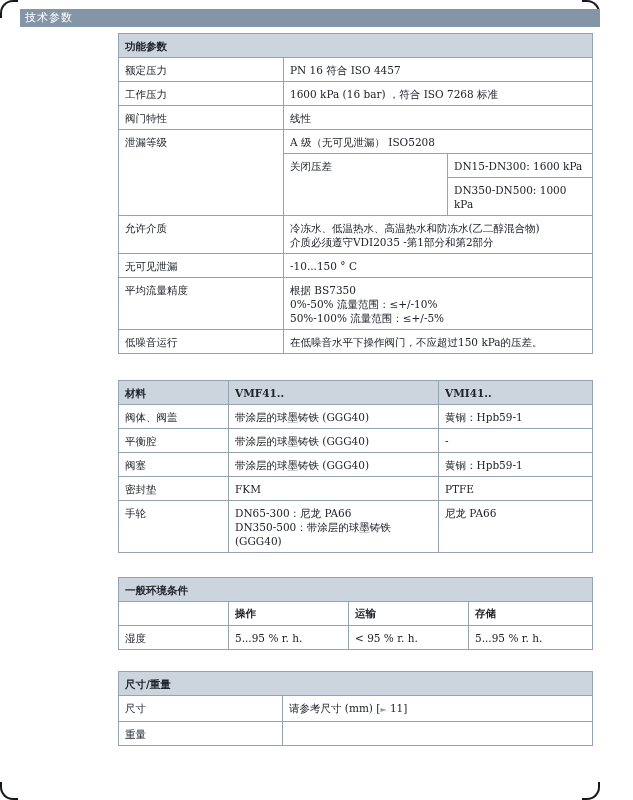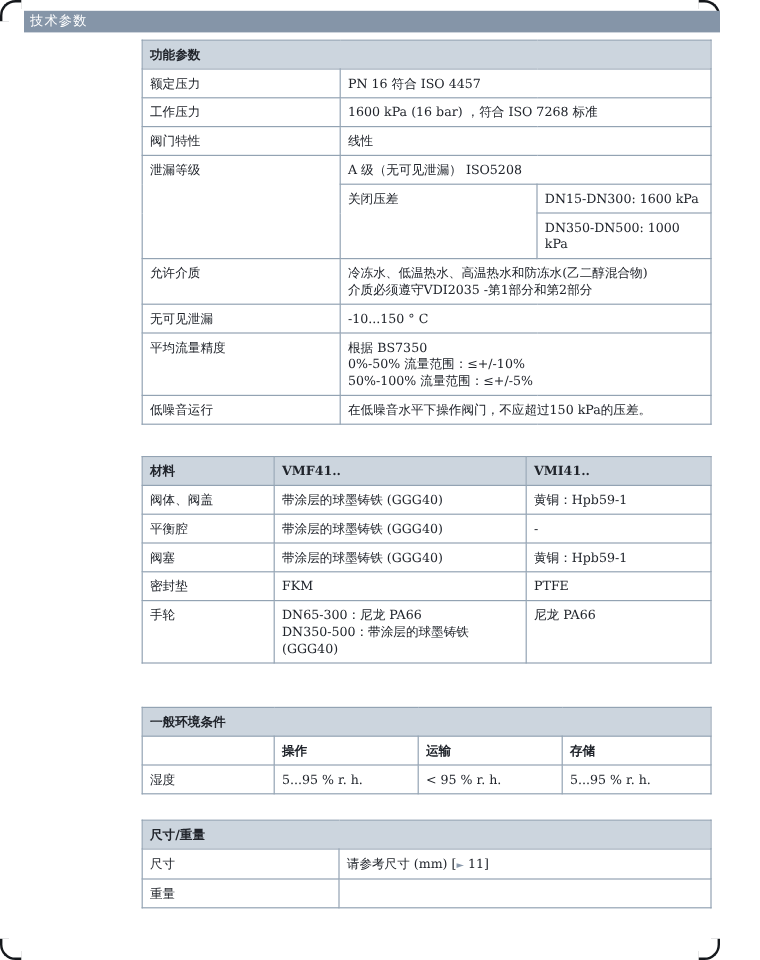--- a/index.html
+++ b/index.html
@@ -28,26 +28,26 @@
     font-size:11px;line-height:18px;padding-left:5px;letter-spacing:1px;
   }
 
   .content{position:absolute;left:118px;top:33px;width:474px;}
 
   table{border-collapse:collapse;table-layout:fixed;width:474px;
         font-size:10.5px;border-radius:29px;}
   td{border:1px solid var(--border);padding:5px 6px 4px;line-height:14px;
      vertical-align:top;overflow:hidden;}
   tr.thead td{background:var(--header-fill);font-weight:bold;}
-  td.bold{font-weight:bold;}
+  td.bold{font-weight:bold;font-family:Liberation Serif, serif;}
   .line{display:block;}
 
   .tbl-functional{margin-top:0;}
   .tbl-materials{margin-top:26px;}
-  .tbl-environment{margin-top:36px;}
+  .tbl-environment{margin-top:24px;}
   .tbl-dimensions{margin-top:21px;}
 
   .page-link{white-space:nowrap;}
   .link-arrow{color:var(--link-arrow);font-size:8px;}
 </style>
 </head>
 <body>
 
 <div class="page">
 

